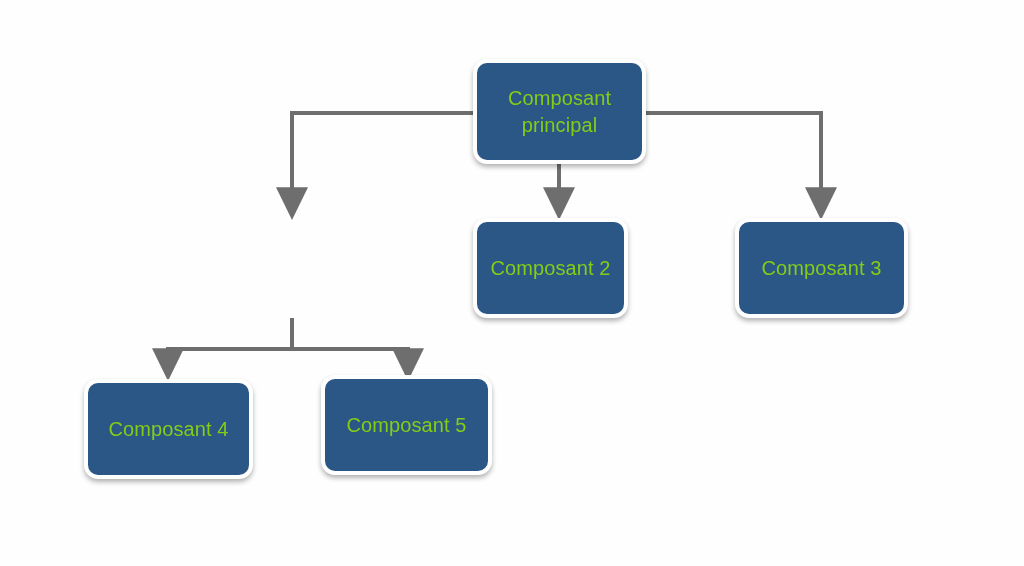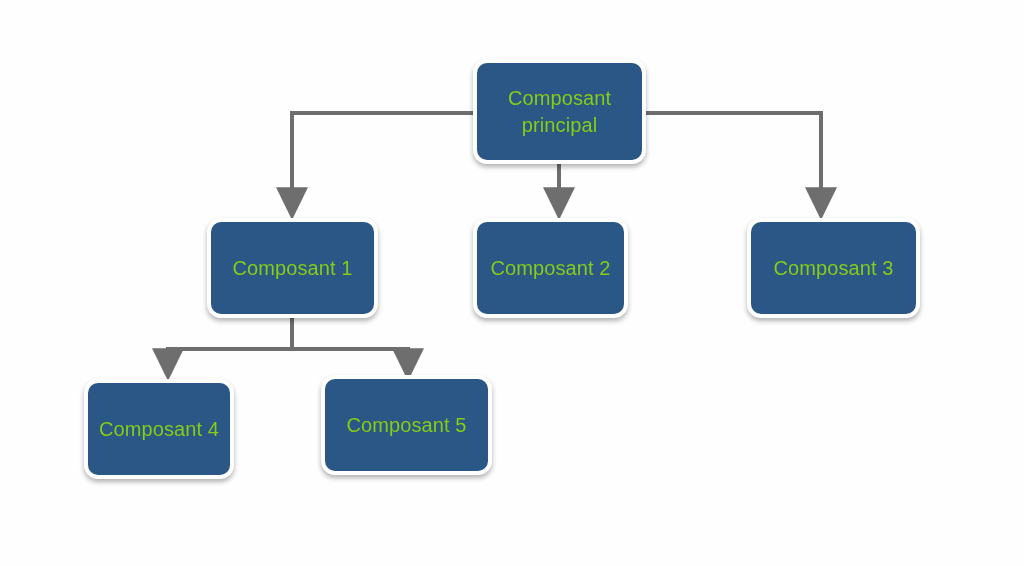--- a/index.html
+++ b/index.html
@@ -65,26 +65,25 @@
     left: 473px;
     top: 218px;
     width: 155px;
     height: 100px;
   }
   #node-c3 {
     left: 735px;
     top: 218px;
     width: 173px;
     height: 100px;
-    margin-left: 12px;
   }
   #node-c4 {
     left: 84px;
     top: 379px;
-    width: 150px;
+    width: 169px;
     height: 100px;
   }
   #node-c5 {
     left: 321px;
     top: 375px;
     width: 171px;
     height: 100px;
   }
 </style>
 </head>
@@ -118,23 +117,20 @@
     <g>
       <path d="M292,349 L408,349 L408,353" fill="none" stroke="#6e6e6e" stroke-width="4" stroke-linecap="butt" stroke-linejoin="miter" marker-end="url(#arrowhead)"></path>
     </g>
   </svg>
 
   <div class="node" id="node-root">
     <span class="node-label">Composant
 principal</span>
   </div>
 
-  <div class="node" id="node-c1">
-    <span class="node-label">Composant 1</span>
-  </div>
 
   <div class="node" id="node-c2">
     <span class="node-label">Composant 2</span>
   </div>
 
   <div class="node" id="node-c3">
     <span class="node-label">Composant 3</span>
   </div>
 
   <div class="node" id="node-c4">

